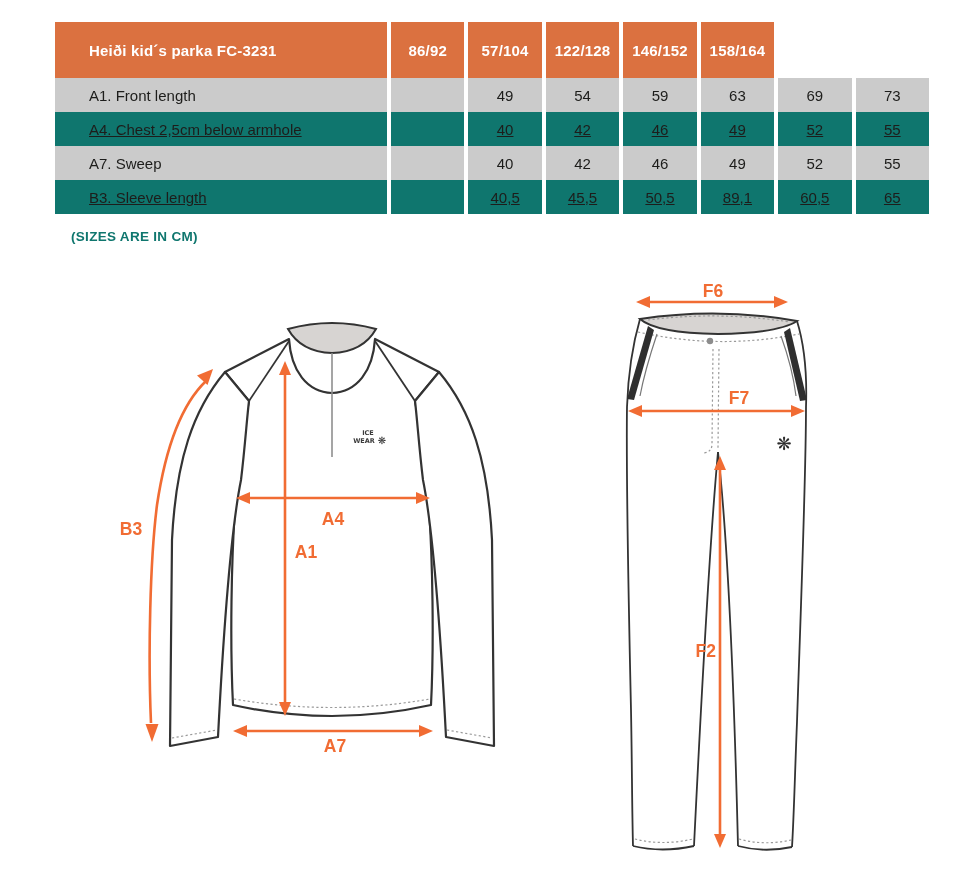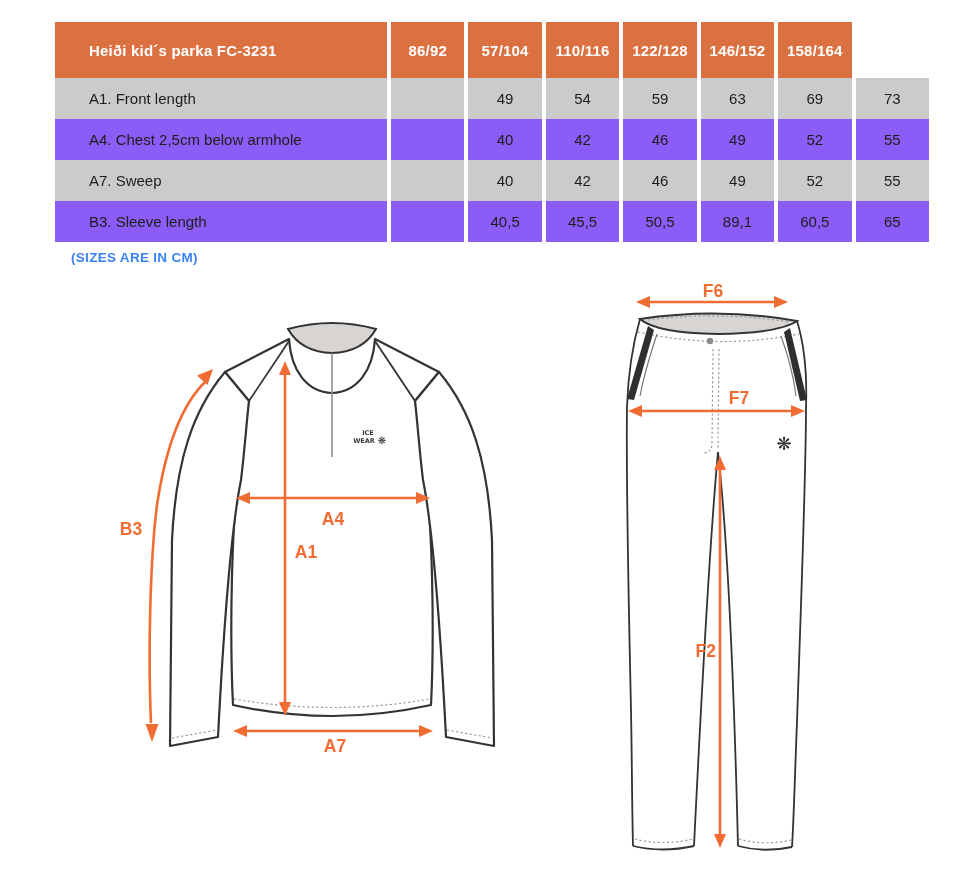--- a/index.html
+++ b/index.html
@@ -3,27 +3,27 @@
 <meta charset="utf-8">
 <style>
   html,body { margin:0; padding:0; background:#ffffff; }
   body { width:957px; height:894px; font-family:"Liberation Sans",sans-serif; }
   .page { position:relative; width:957px; height:894px; background:#fff; overflow:hidden; }
 
   
   .size-table { position:absolute; left:35px; top:22px; width:894px; }
   .trow { display:grid; grid-template-columns:332px repeat(7,1fr); gap:4px; margin-bottom:0;padding-left:20px; }
   .trow .cell { display:flex; align-items:center; justify-content:center;
-                font-size:15px; color:#1d1d1b; height:41px; }
+                font-size:15px; color:#1d1d1b; height:34px; }
   .trow .cell.label { justify-content:flex-start; padding-left:34px; }
   .thead .cell { background:#DB7140; color:#ffffff; font-weight:bold; height:56px; font-size:15px; letter-spacing:0.2px; }
   .rdark .cell  { background:#CBCBCB; }
-  .rlight .cell { background:#8b5cf6; }
-
-  .note { position:absolute; left:71px; top:250px; color:#3b82f6;
+  .rlight .cell { background:#0f766e;text-decoration:underline; }
+
+  .note { position:absolute; left:71px; top:229px; color:#0f766e;
           font-size:13.5px; font-weight:bold; letter-spacing:0.3px; }
 
   
   svg.diagram { position:absolute; left:0; top:0; }
   .outline { fill:#ffffff; stroke:#333333; stroke-width:2.2; stroke-linejoin:round; }
   .seam    { fill:none; stroke:#333333; stroke-width:1.8; }
   .shade   { fill:#D7D4D2; stroke:#333333; stroke-width:2; }
   .stitch  { fill:none; stroke:#9a9a9a; stroke-width:1.2; stroke-dasharray:2.2,2.4; }
   .thinline{ fill:none; stroke:#777777; stroke-width:1.2; }
   .zip     { fill:none; stroke:#8f8f8f; stroke-width:1.6; }
@@ -36,21 +36,20 @@
 </head>
 <body>
 
 <div class="page">
 
   <div class="size-table">
     <div class="trow thead">
       <div class="cell label">Heiði kid´s parka FC-3231</div>
       <div class="cell">86/92</div>
       <div class="cell">57/104</div>
-      <div class="cell">110/116</div>
       <div class="cell">122/128</div>
       <div class="cell">146/152</div>
       <div class="cell">158/164</div>
     </div>
 
     <div class="trow rdark">
       <div class="cell label">A1. Front length</div>
       <div class="cell"></div>
       <div class="cell">49</div>
       <div class="cell">54</div>

